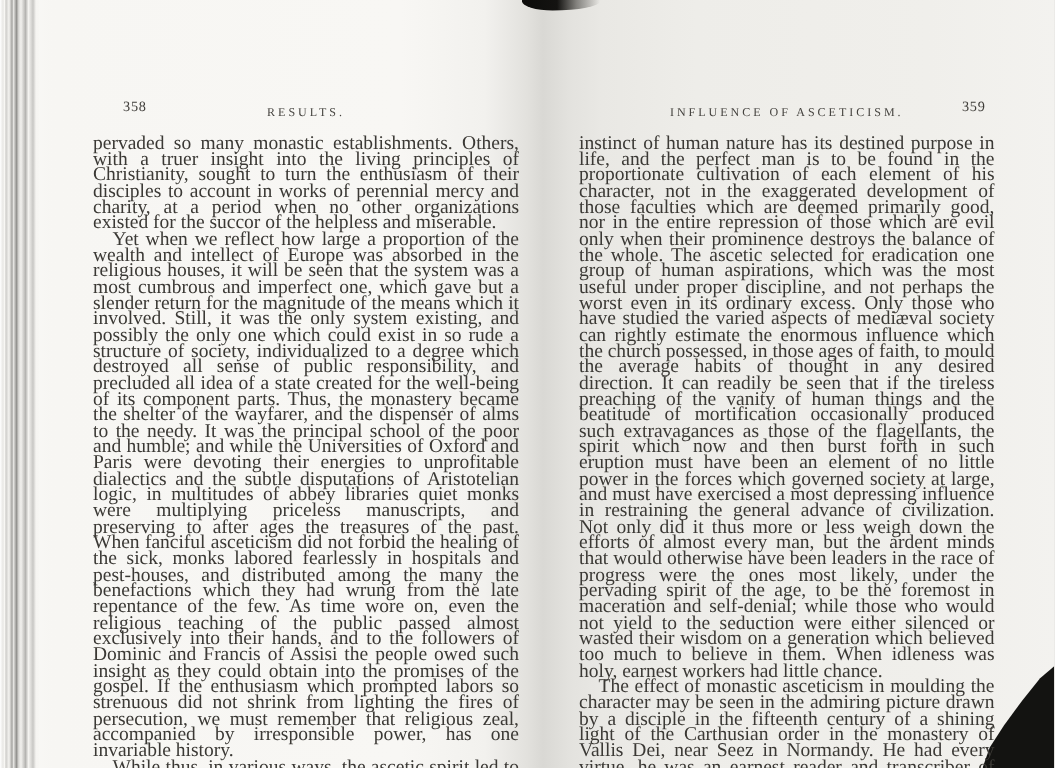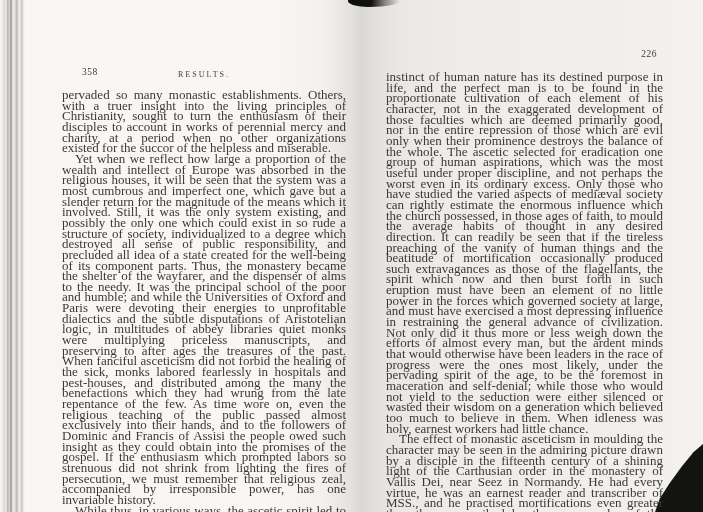--- a/index.html
+++ b/index.html
@@ -83,20 +83,21 @@
     </div>
     <div class="body">
         <p class="para">pervaded so many monastic establishments.  Others, with a truer insight into the living principles of Christianity, sought to turn the enthusiasm of their disciples to account in works of perennial mercy and charity, at a period when no other organizations existed for the succor of the helpless and miserable.</p>
         <p class="para indent">Yet when we reflect how large a proportion of the wealth and intellect of Europe was absorbed in the religious houses, it will be seen that the system was a most cumbrous and imperfect one, which gave but a slender return for the magnitude of the means which it involved.  Still, it was the only system existing, and possibly the only one which could exist in so rude a structure of society, individualized to a degree which destroyed all sense of public responsibility, and precluded all idea of a state created for the well-being of its component parts.  Thus, the monastery became the shelter of the wayfarer, and the dispenser of alms to the needy.  It was the principal school of the poor and humble; and while the Universities of Oxford and Paris were devoting their energies to unprofitable dialectics and the subtle disputations of Aristotelian logic, in multitudes of abbey libraries quiet monks were multiplying priceless manuscripts, and preserving to after ages the treasures of the past. When fanciful asceticism did not forbid the healing of the sick, monks labored fearlessly in hospitals and pest-houses, and distributed among the many the benefactions which they had wrung from the late repentance of the few.  As time wore on, even the religious teaching of the public passed almost exclusively into their hands, and to the followers of Dominic and Francis of Assisi the people owed such insight as they could obtain into the promises of the gospel.  If the enthusiasm which prompted labors so strenuous did not shrink from lighting the fires of persecution, we must remember that religious zeal, accompanied by irresponsible power, has one invariable history.</p>
         <p class="para indent">While thus, in various ways, the ascetic spirit led to institutions which promoted the progress of civilization, in others it necessarily had a directly opposite tendency.  Nothing contributes more strongly to the extension of knowledge and of culture than the striving for material comfort and individual advancement in worldly well-being. Luxury and ambition thus have their uses in stimulating the inquiring and inventive faculties of man, in rendering the forces of nature subservient to our use, and in softening the rugged asperities which are incompatible with the regular administration of law.  Every</p>
       </div>
   </div>
 
   <div class="page page-right">
     <div class="header">
-      <span class="pagenum pos-right">226</span>
+      <span class="running">INFLUENCE OF ASCETICISM.</span>
+      <span class="pagenum pos-right">359</span>
     </div>
     <div class="body">
         <p class="para">instinct of human nature has its destined purpose in life, and the perfect man is to be found in the proportionate cultivation of each element of his character, not in the exaggerated development of those faculties which are deemed primarily good, nor in the entire repression of those which are evil only when their prominence destroys the balance of the whole.  The ascetic selected for eradication one group of human aspirations, which was the most useful under proper discipline, and not perhaps the worst even in its ordinary excess.  Only those who have studied the varied aspects of mediæval society can rightly estimate the enormous influence which the church possessed, in those ages of faith, to mould the average habits of thought in any desired direction.  It can readily be seen that if the tireless preaching of the vanity of human things and the beatitude of mortification occasionally produced such extravagances as those of the flagellants, the spirit which now and then burst forth in such eruption must have been an element of no little power in the forces which governed society at large, and must have exercised a most depressing influence in restraining the general advance of civilization.  Not only did it thus more or less weigh down the efforts of almost every man, but the ardent minds that would otherwise have been leaders in the race of progress were the ones most likely, under the pervading spirit of the age, to be the foremost in maceration and self-denial; while those who would not yield to the seduction were either silenced or wasted their wisdom on a generation which believed too much to believe in them.  When idleness was holy, earnest workers had little chance.</p>
         <p class="para indent">The effect of monastic asceticism in moulding the character may be seen in the admiring picture drawn by a disciple in the fifteenth century of a shining light of the Carthusian order in the monastery of Vallis Dei, near Seez in Normandy.  He had every virtue, he was an earnest reader and transcriber of MSS., and he practised mortifications even greater than those prescribed by the severe rules of the order.  He rarely slept on the couch provided for each brother, but passed his nights in prayer on the steps of the altar.  In the hair shirt worn next his skin he cultivated lice and maggots so assiduously that they were often seen crawling over his face, and he scourged himself for every unhallowed wandering thought.  He had preserved his virginity to old age, and his life had been passed in the church, yet in his daily confessions he accused himself of every sin possible to man, and he rigorously performed whatever penance was assigned</p>
       </div>
   </div>
 </div>
 
 </body></html>

